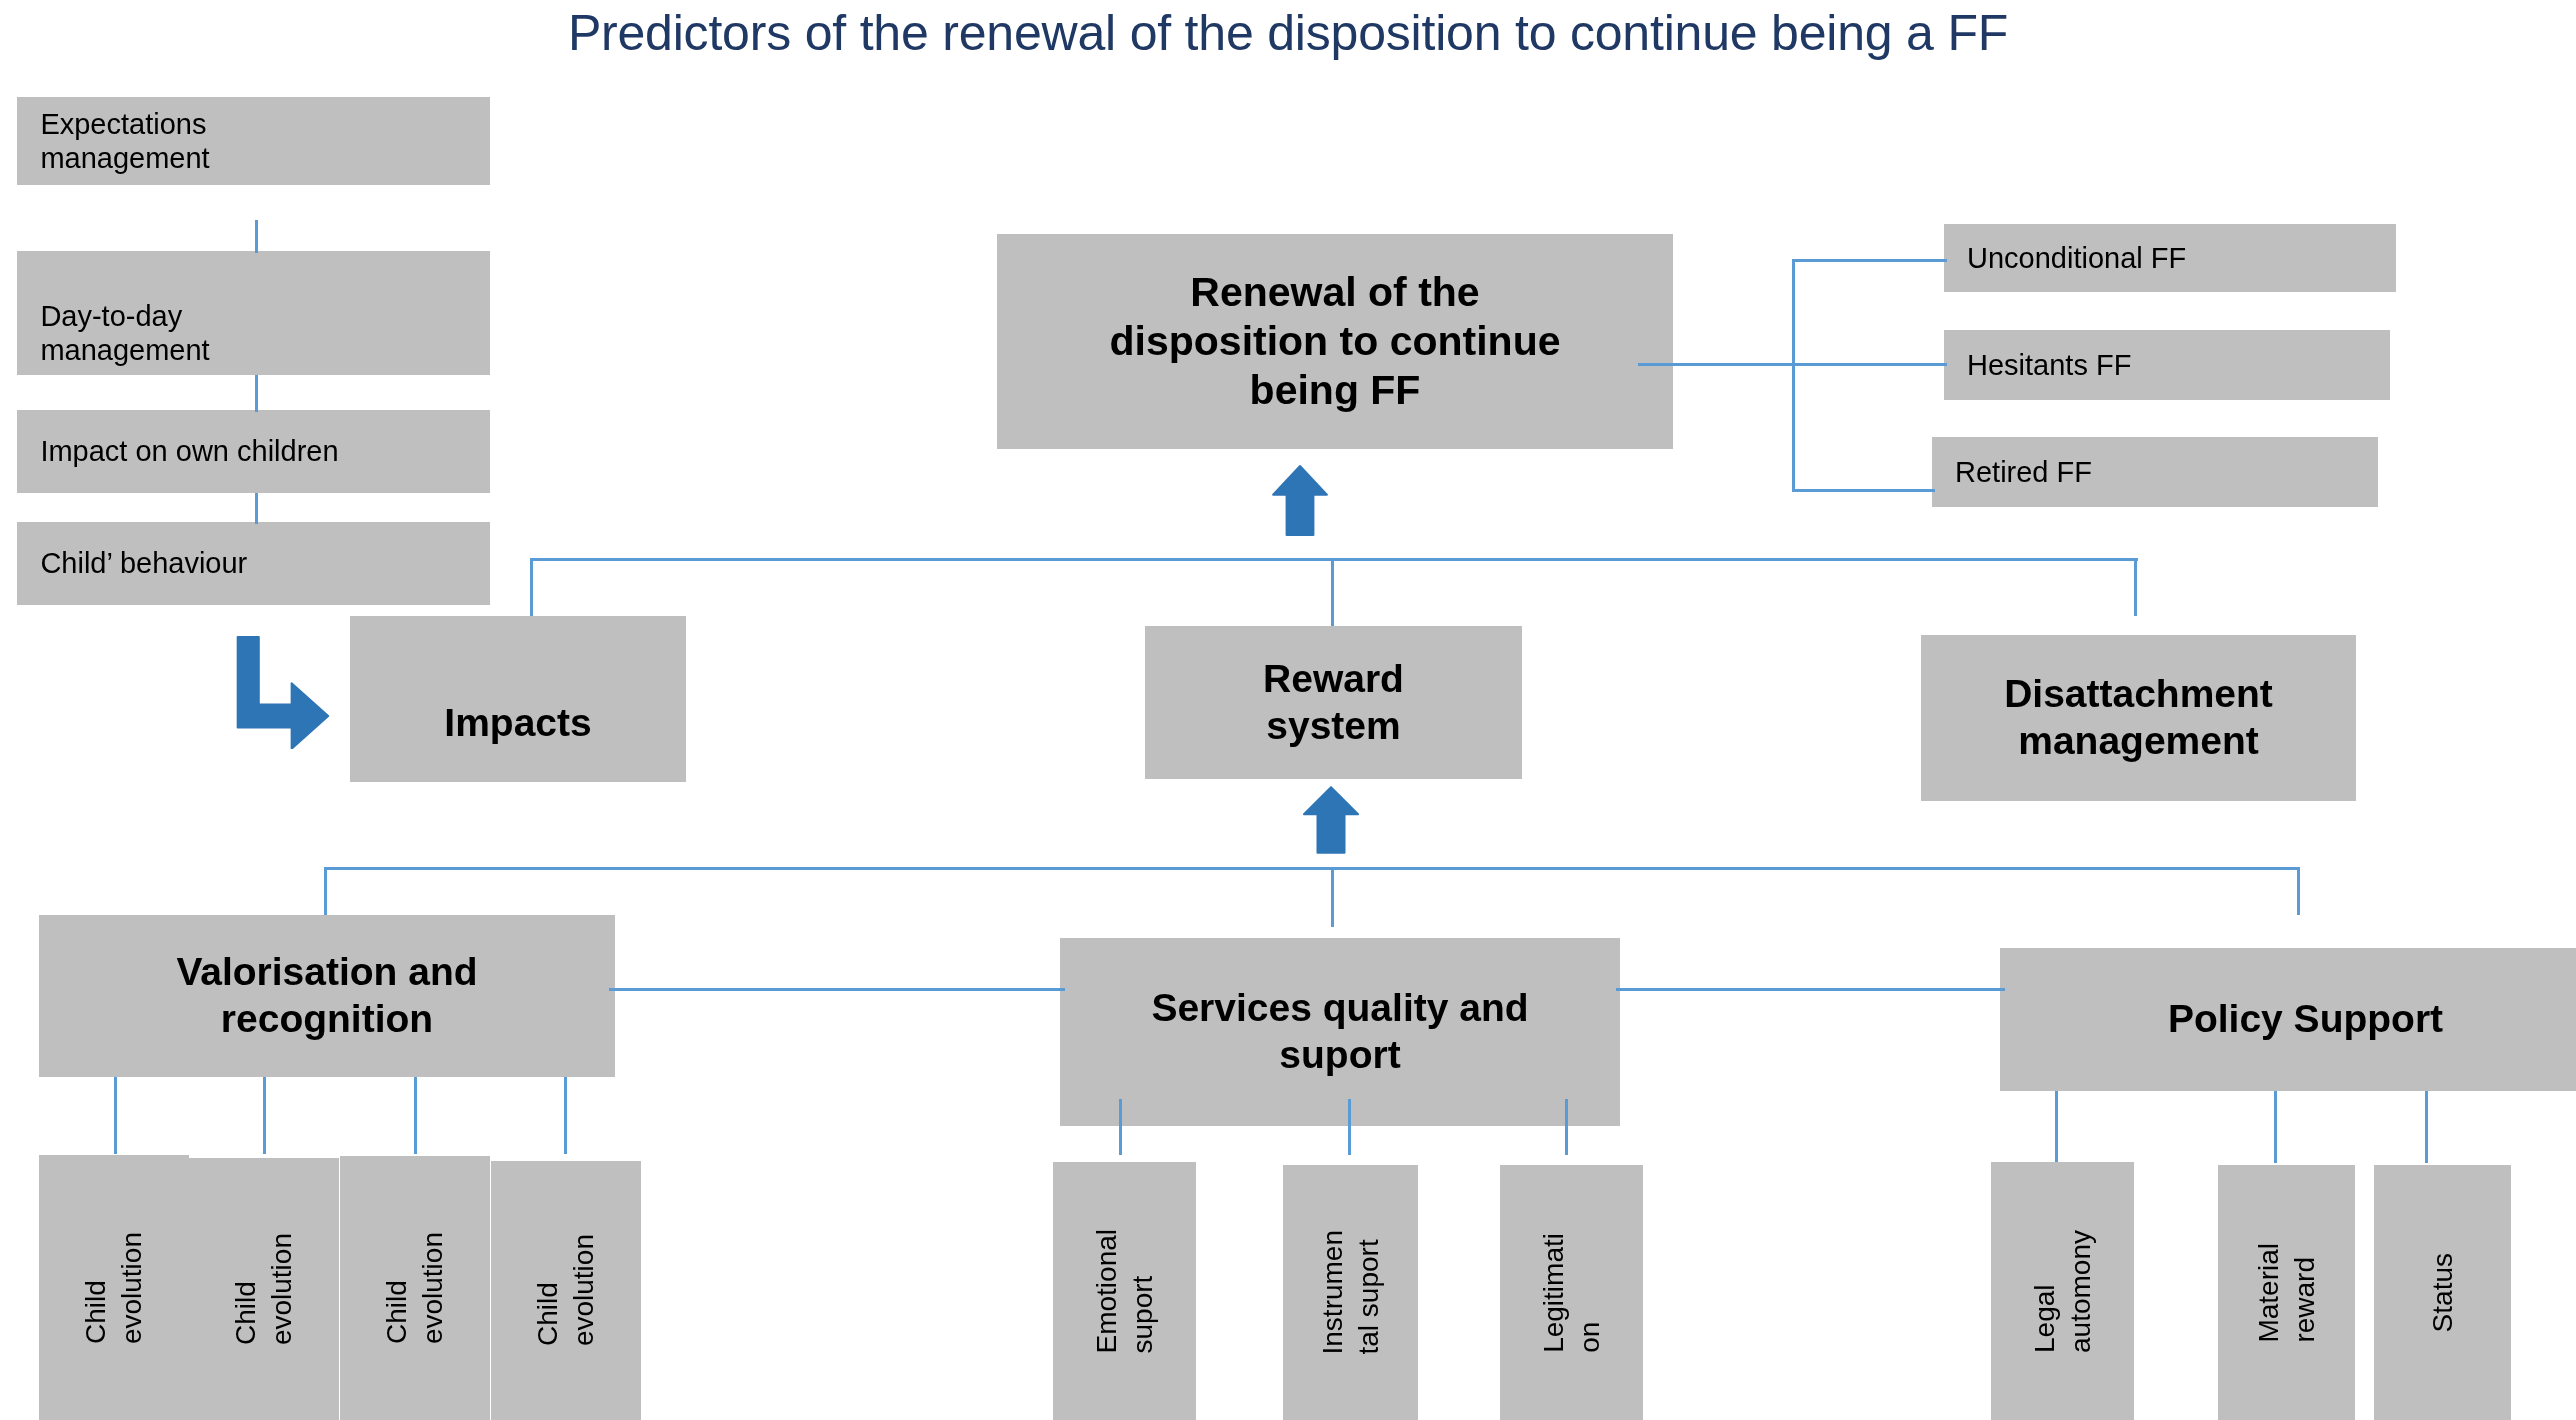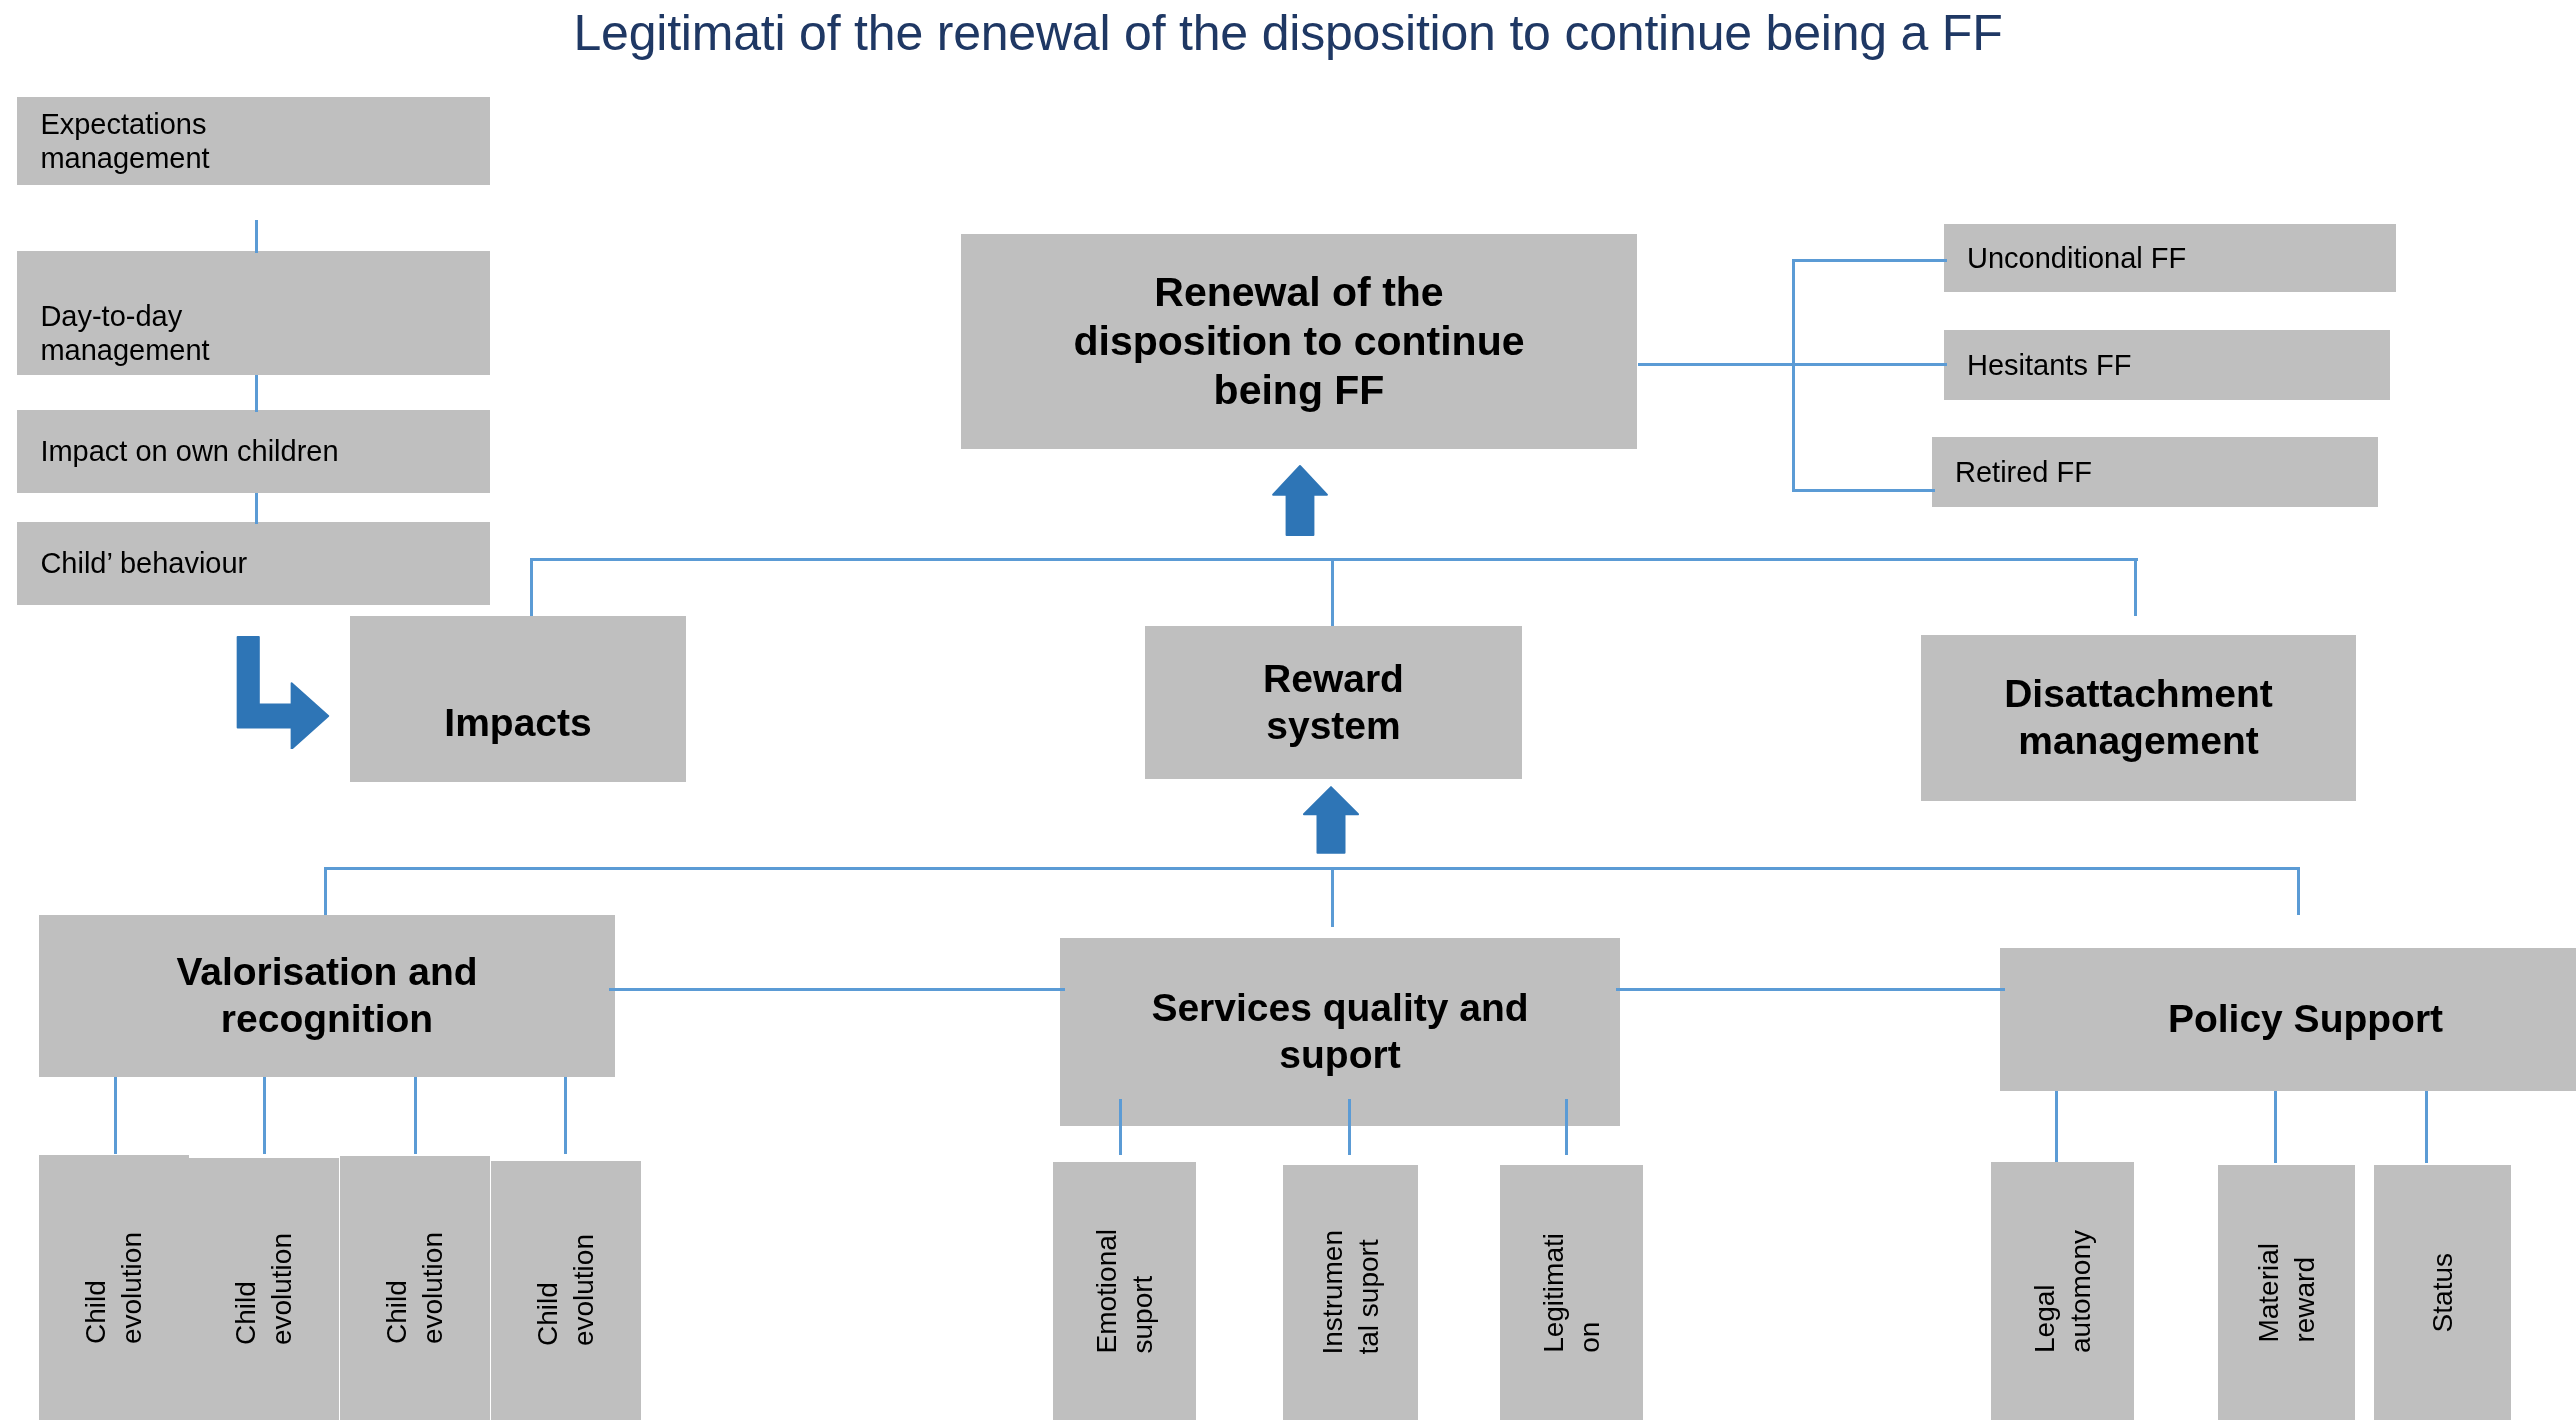--- a/index.html
+++ b/index.html
@@ -48,20 +48,21 @@
   .box-bold {
     justify-content: center;
     text-align: center;
     font-size: 39px;
     font-weight: bold;
     line-height: 1.2;
     padding: 3.9px 13.5px;
   }
   .box-bold-lg {
     font-size: 41px;
+    margin-left: 36px;
   }
   .box-vert {
     justify-content: center;
     align-items: center;
     padding: 0;
   }
   .vert-text {
     writing-mode: vertical-rl;
     transform: rotate(180deg);
     font-size: 28px;
@@ -87,21 +88,21 @@
   }
   .elbow-arrow {
     position: absolute;
   }
 </style>
 </head>
 <body>
 
 <div id="canvas">
 
-  <div class="title">Legitimati of the renewal of the disposition to continue being a FF</div>
+  <div class="title">Predictors of the renewal of the disposition to continue being a FF</div>
 
   <div class="box box-plain" style="left:17.4px; top:97px; width:473px; height:88px;">
     <span style="white-space:pre-line;">Expectations
 management</span>
   </div>
 
   <div class="box box-plain" style="left:17.4px; top:251px; width:473px; height:124px;">
     <span style="white-space:pre-line;margin-top:40px;">Day-to-day
 management</span>
   </div>

